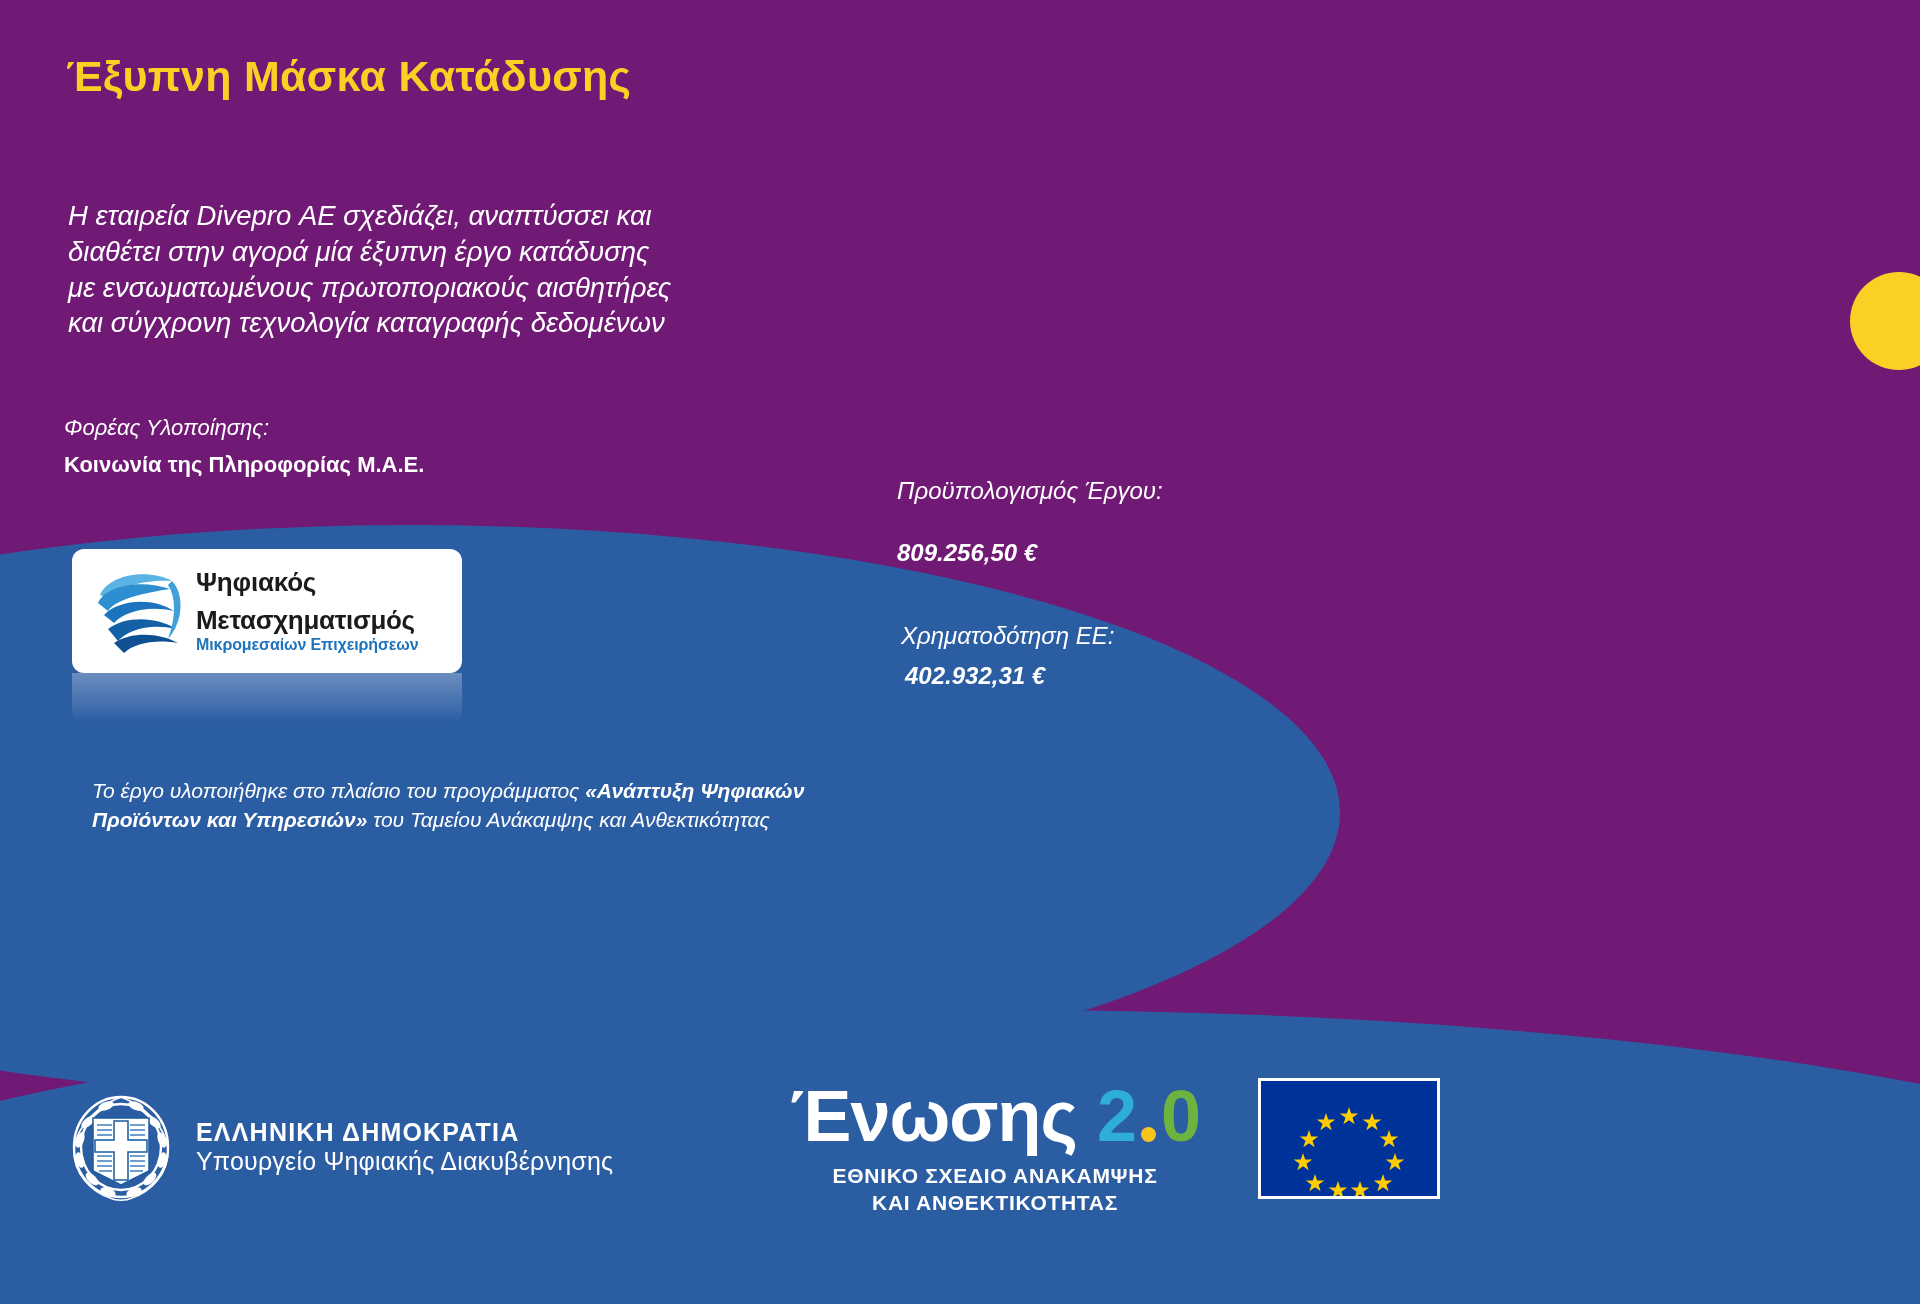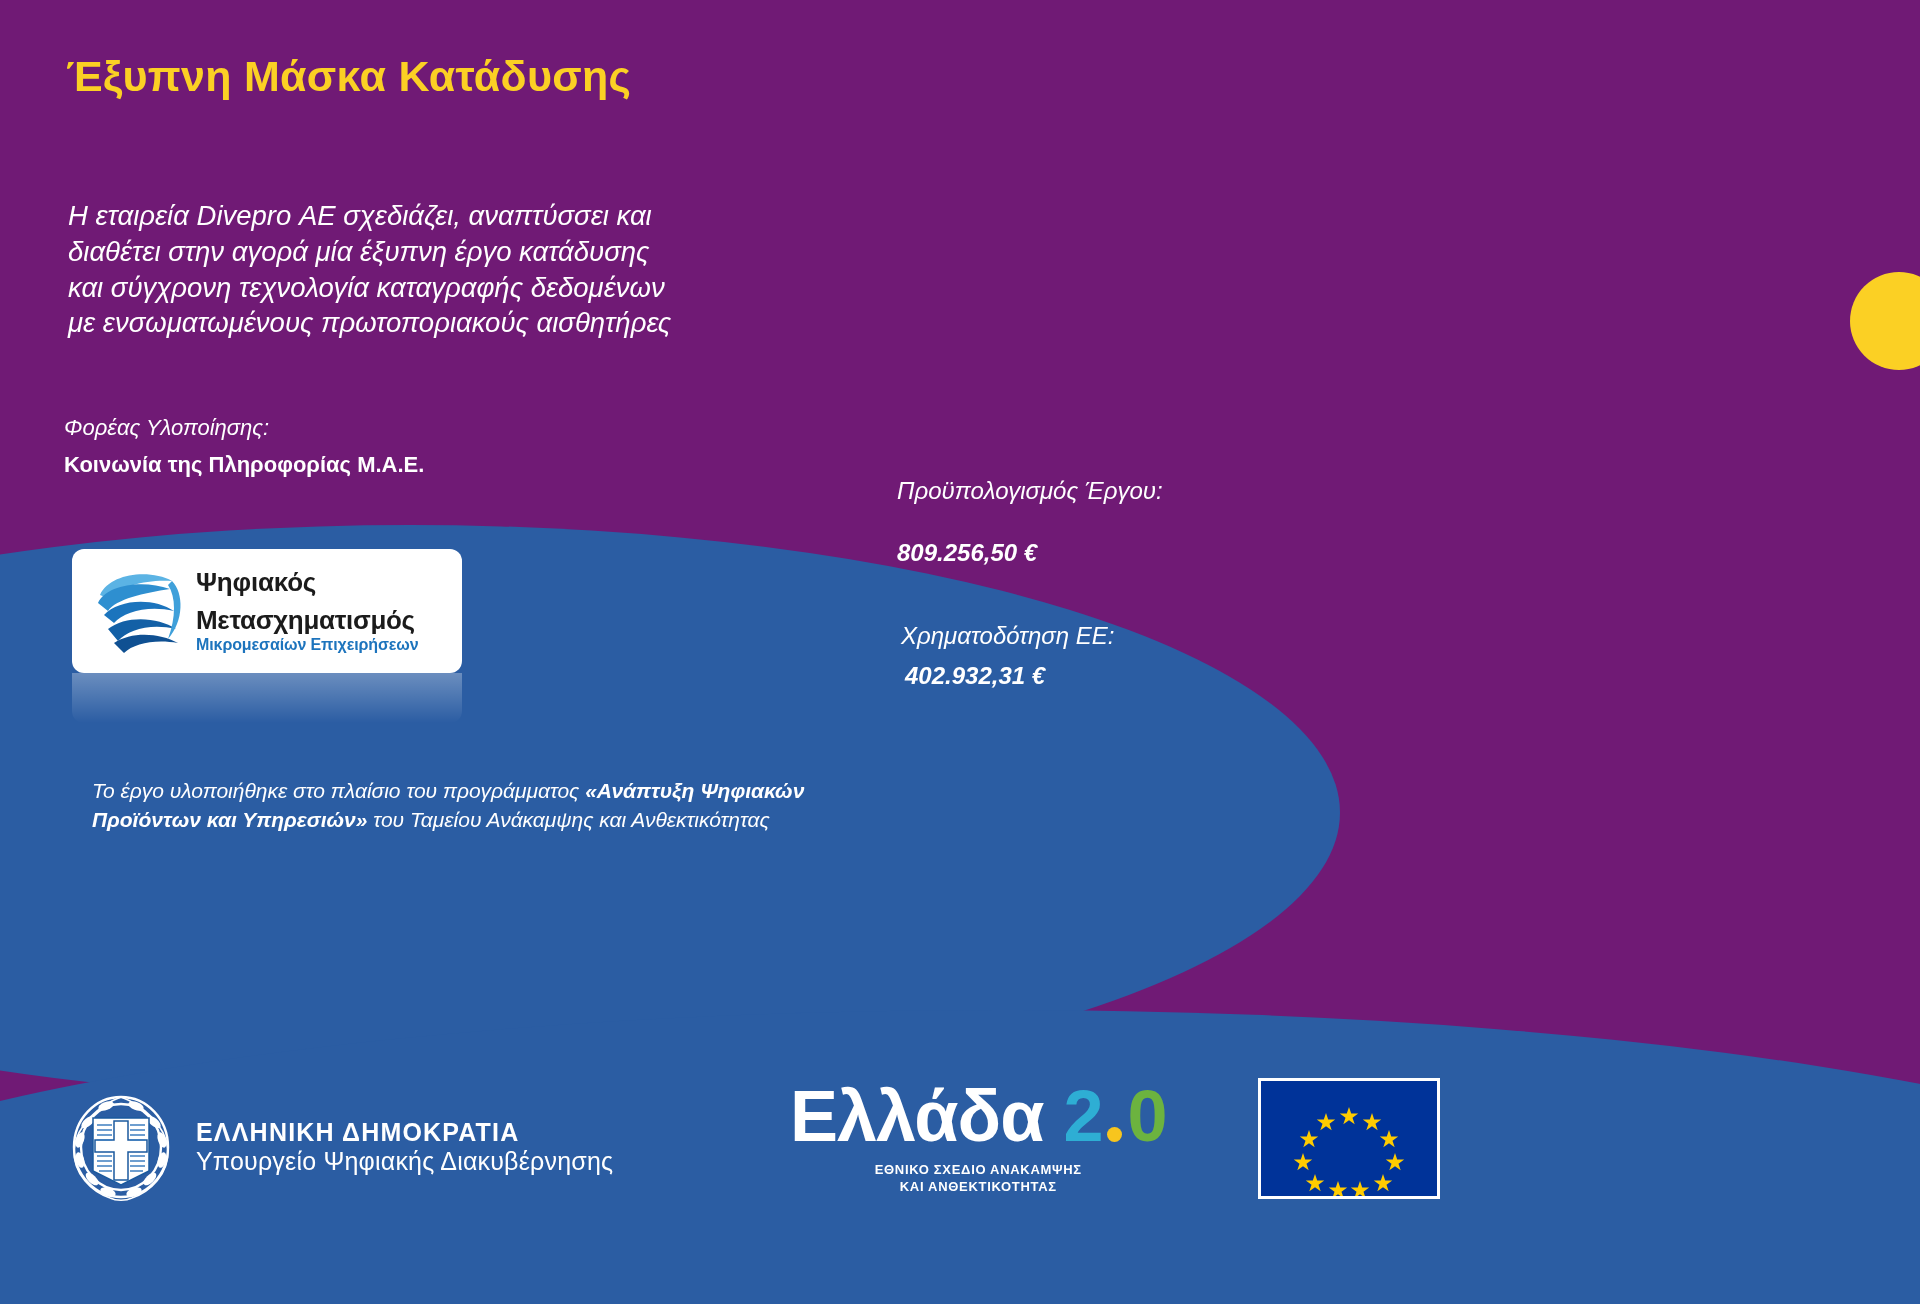--- a/index.html
+++ b/index.html
@@ -237,21 +237,21 @@
   .ellada-dot {
     display: inline-block;
     width: 15px;
     height: 15px;
     border-radius: 50%;
     background: #f7c51e;
     margin: 0 5px 10px 5px;
   }
   .ellada-zero { color: #6cb33f; }
   .ellada-sub {
-    font-size: 13px;
+    font-size: 21px;
     font-weight: bold;
     color: #ffffff;
     letter-spacing: 0.7px;
     line-height: 1.30;
     margin-top: 10px;
   }
 
   .footer-eu {
     position: absolute;
     left: 1258px;
@@ -289,22 +289,22 @@
 
   <div class="bg-ellipse"></div>
   <div class="bg-bottom-band"></div>
   <div class="bg-yellow-dot"></div>
 
   <div class="title">Έξυπνη Μάσκα Κατάδυσης</div>
 
   <div class="description">
     <div>Η εταιρεία Divepro ΑΕ σχεδιάζει, αναπτύσσει   και</div>
     <div>διαθέτει στην αγορά μία έξυπνη έργο κατάδυσης</div>
+    <div>με ενσωματωμένους πρωτοποριακούς αισθητήρες</div>
     <div>και σύγχρονη τεχνολογία καταγραφής δεδομένων</div>
-    <div>με ενσωματωμένους πρωτοποριακούς αισθητήρες</div>
   </div>
 
   <div class="impl-label">Φορέας Υλοποίησης:</div>
   <div class="impl-name">Κοινωνία της Πληροφορίας Μ.Α.Ε.</div>
 
   <div class="logo-reflection"></div>
   <div class="logo-card">
     <span class="mark">
       <svg viewBox="0 0 108 104" width="108" height="104">
         <path d="M16 36 C26 14, 66 10, 88 22 C66 20, 36 26, 26 40 Z" fill="#5bb3e4"></path>
@@ -368,21 +368,21 @@
       </svg>
     </span>
     <span class="hellenic-words">
       <div class="hellenic-l1">ΕΛΛΗΝΙΚΗ ΔΗΜΟΚΡΑΤΙΑ</div>
       <div class="hellenic-l2">Υπουργείο Ψηφιακής Διακυβέρνησης</div>
     </span>
   </div>
 
   <div class="footer-ellada">
     <div class="ellada-word">
-      <span>Ελλάδα</span>
+      <span>Ένωσης</span>
       <span class="ellada-two">2</span>
       <span class="ellada-dot"></span>
       <span class="ellada-zero">0</span>
     </div>
     <div class="ellada-sub">
       <div>ΕΘΝΙΚΟ ΣΧΕΔΙΟ ΑΝΑΚΑΜΨΗΣ</div>
       <div>ΚΑΙ ΑΝΘΕΚΤΙΚΟΤΗΤΑΣ</div>
     </div>
   </div>
 

